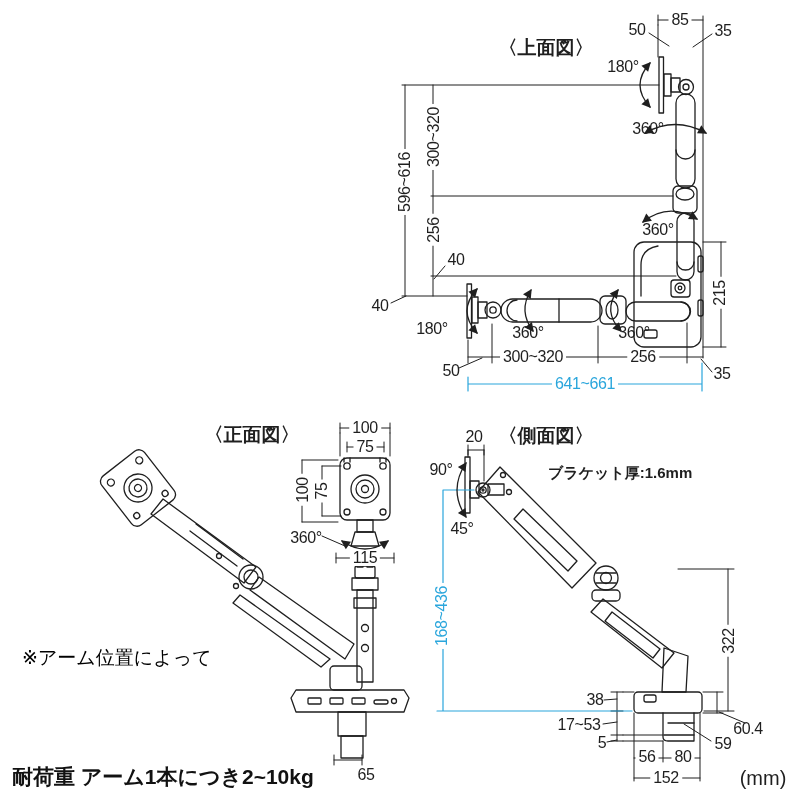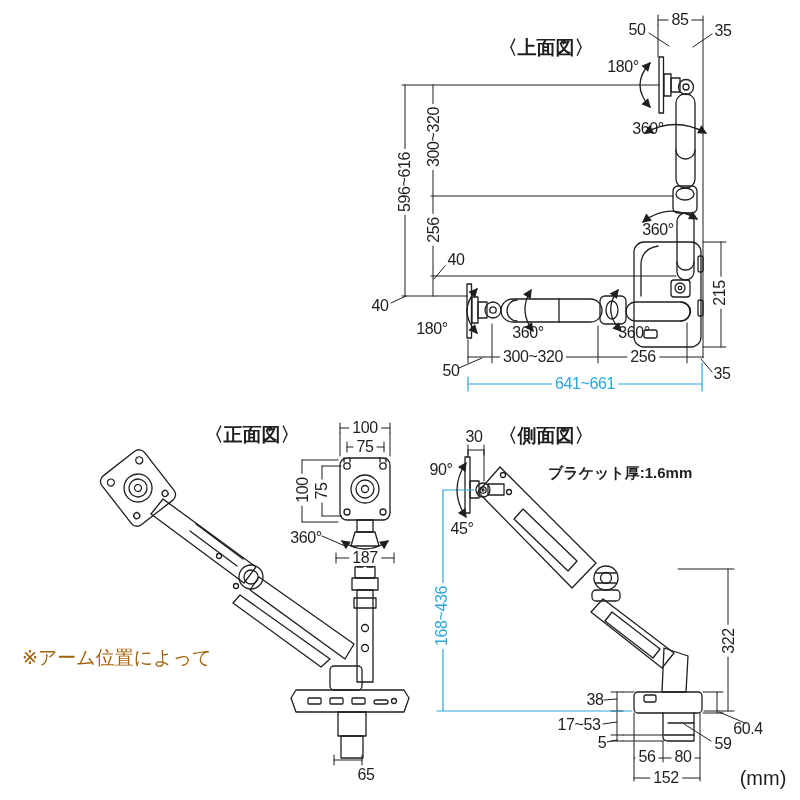--- a/index.html
+++ b/index.html
@@ -8,21 +8,21 @@
   #stage{position:absolute;left:0;top:0;width:800px;height:800px;}
   svg{position:absolute;left:0;top:0;}
   .lbl{position:absolute;transform:translate(-50%,-50%);font-size:16px;line-height:1;
        letter-spacing:-0.4px;white-space:nowrap;color:#1f1f1f;}
   .lbl.bg{background:#ffffff;padding:0 3px;}
   .lbl.rot{transform:translate(-50%,-50%) rotate(-90deg);}
   .lbl.cyan{color:#2aa6dc;}
   .lbl.title{font-size:19px;font-weight:bold;letter-spacing:0;}
   .lbl-l{position:absolute;transform:translate(0,-50%);font-size:19px;line-height:1;
         white-space:nowrap;}
-  .note{color:#a16207;font-size:19px;}
+  .note{color:#000000;font-size:19px;}
   .small{font-size:15px;letter-spacing:0;font-weight:bold;}
   .load{font-size:21px;font-weight:bold;color:#111;}
   .unit{font-size:20px;letter-spacing:0;}
 </style>
 </head>
 <body>
 
 <div id="stage">
 
 <svg width="800" height="800" viewBox="0 0 800 800">
@@ -216,35 +216,36 @@
 <span class="lbl" style="left:722px;top:374px">35</span>
 <span class="lbl bg cyan" style="left:585px;top:384px">641~661</span>
 <span class="lbl rot bg" style="left:720px;top:293px">215</span>
 
 <span class="lbl title" style="left:252px;top:434px">〈正面図〉</span>
 <span class="lbl bg" style="left:365px;top:428px">100</span>
 <span class="lbl bg" style="left:365px;top:447px">75</span>
 <span class="lbl rot bg" style="left:303px;top:490px">100</span>
 <span class="lbl rot bg" style="left:322px;top:491px">75</span>
 <span class="lbl" style="left:306px;top:538px">360°</span>
-<span class="lbl bg" style="left:365px;top:558px">187</span>
+<span class="lbl bg" style="left:365px;top:558px">115</span>
 <span class="lbl" style="left:366px;top:775px">65</span>
 <span class="lbl-l note" style="left:22px;top:657px">※アーム位置によって</span>
 
 <span class="lbl title" style="left:546px;top:435px">〈側面図〉</span>
-<span class="lbl" style="left:474px;top:437px">30</span>
+<span class="lbl" style="left:474px;top:437px">20</span>
 <span class="lbl" style="left:441px;top:470px">90°</span>
 <span class="lbl" style="left:462px;top:529px">45°</span>
 <span class="lbl-l small" style="left:548px;top:472px">ブラケット厚:1.6mm</span>
 <span class="lbl rot bg cyan" style="left:442px;top:616px">168~436</span>
 <span class="lbl rot bg" style="left:729px;top:641px">322</span>
 <span class="lbl" style="left:595px;top:700px">38</span>
 <span class="lbl" style="left:579px;top:725px">17~53</span>
 <span class="lbl" style="left:602px;top:743px">5</span>
 <span class="lbl bg" style="left:647px;top:757px">56</span>
 <span class="lbl bg" style="left:683px;top:757px">80</span>
 <span class="lbl bg" style="left:666px;top:778px">152</span>
 <span class="lbl" style="left:723px;top:744px">59</span>
 <span class="lbl" style="left:748px;top:729px">60.4</span>
 
+<span class="lbl-l load" style="left:12px;top:776px">耐荷重 アーム1本につき2~10kg</span>
 <span class="lbl unit" style="left:763px;top:778px">(mm)</span>
 
 </div>
 
 </body></html>

